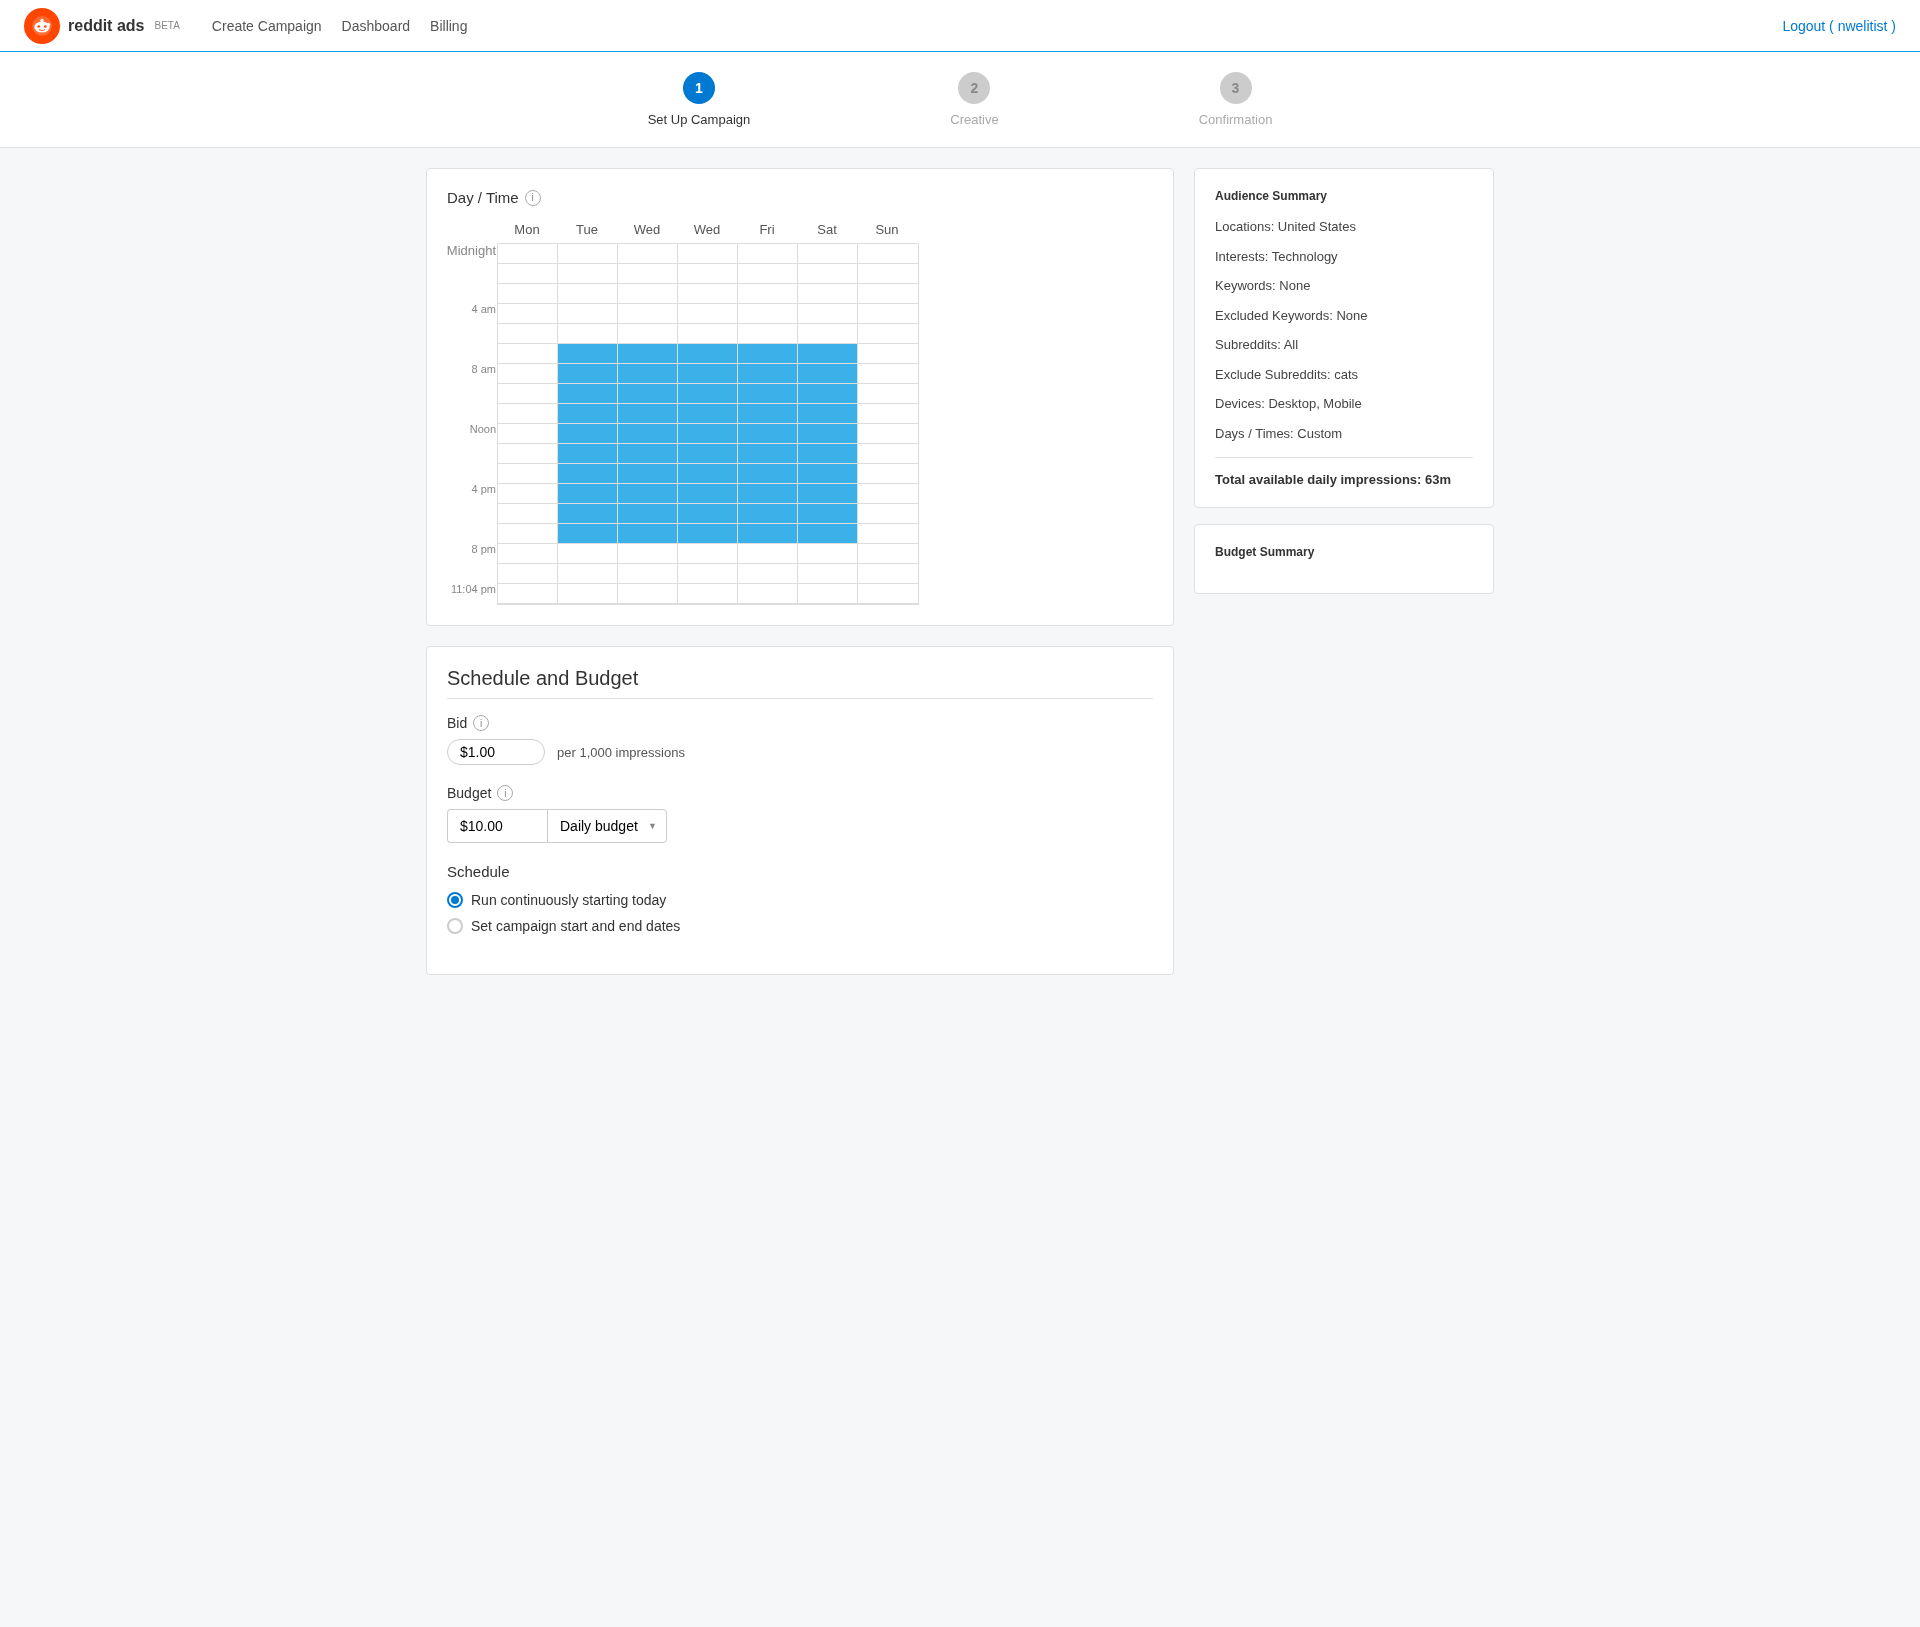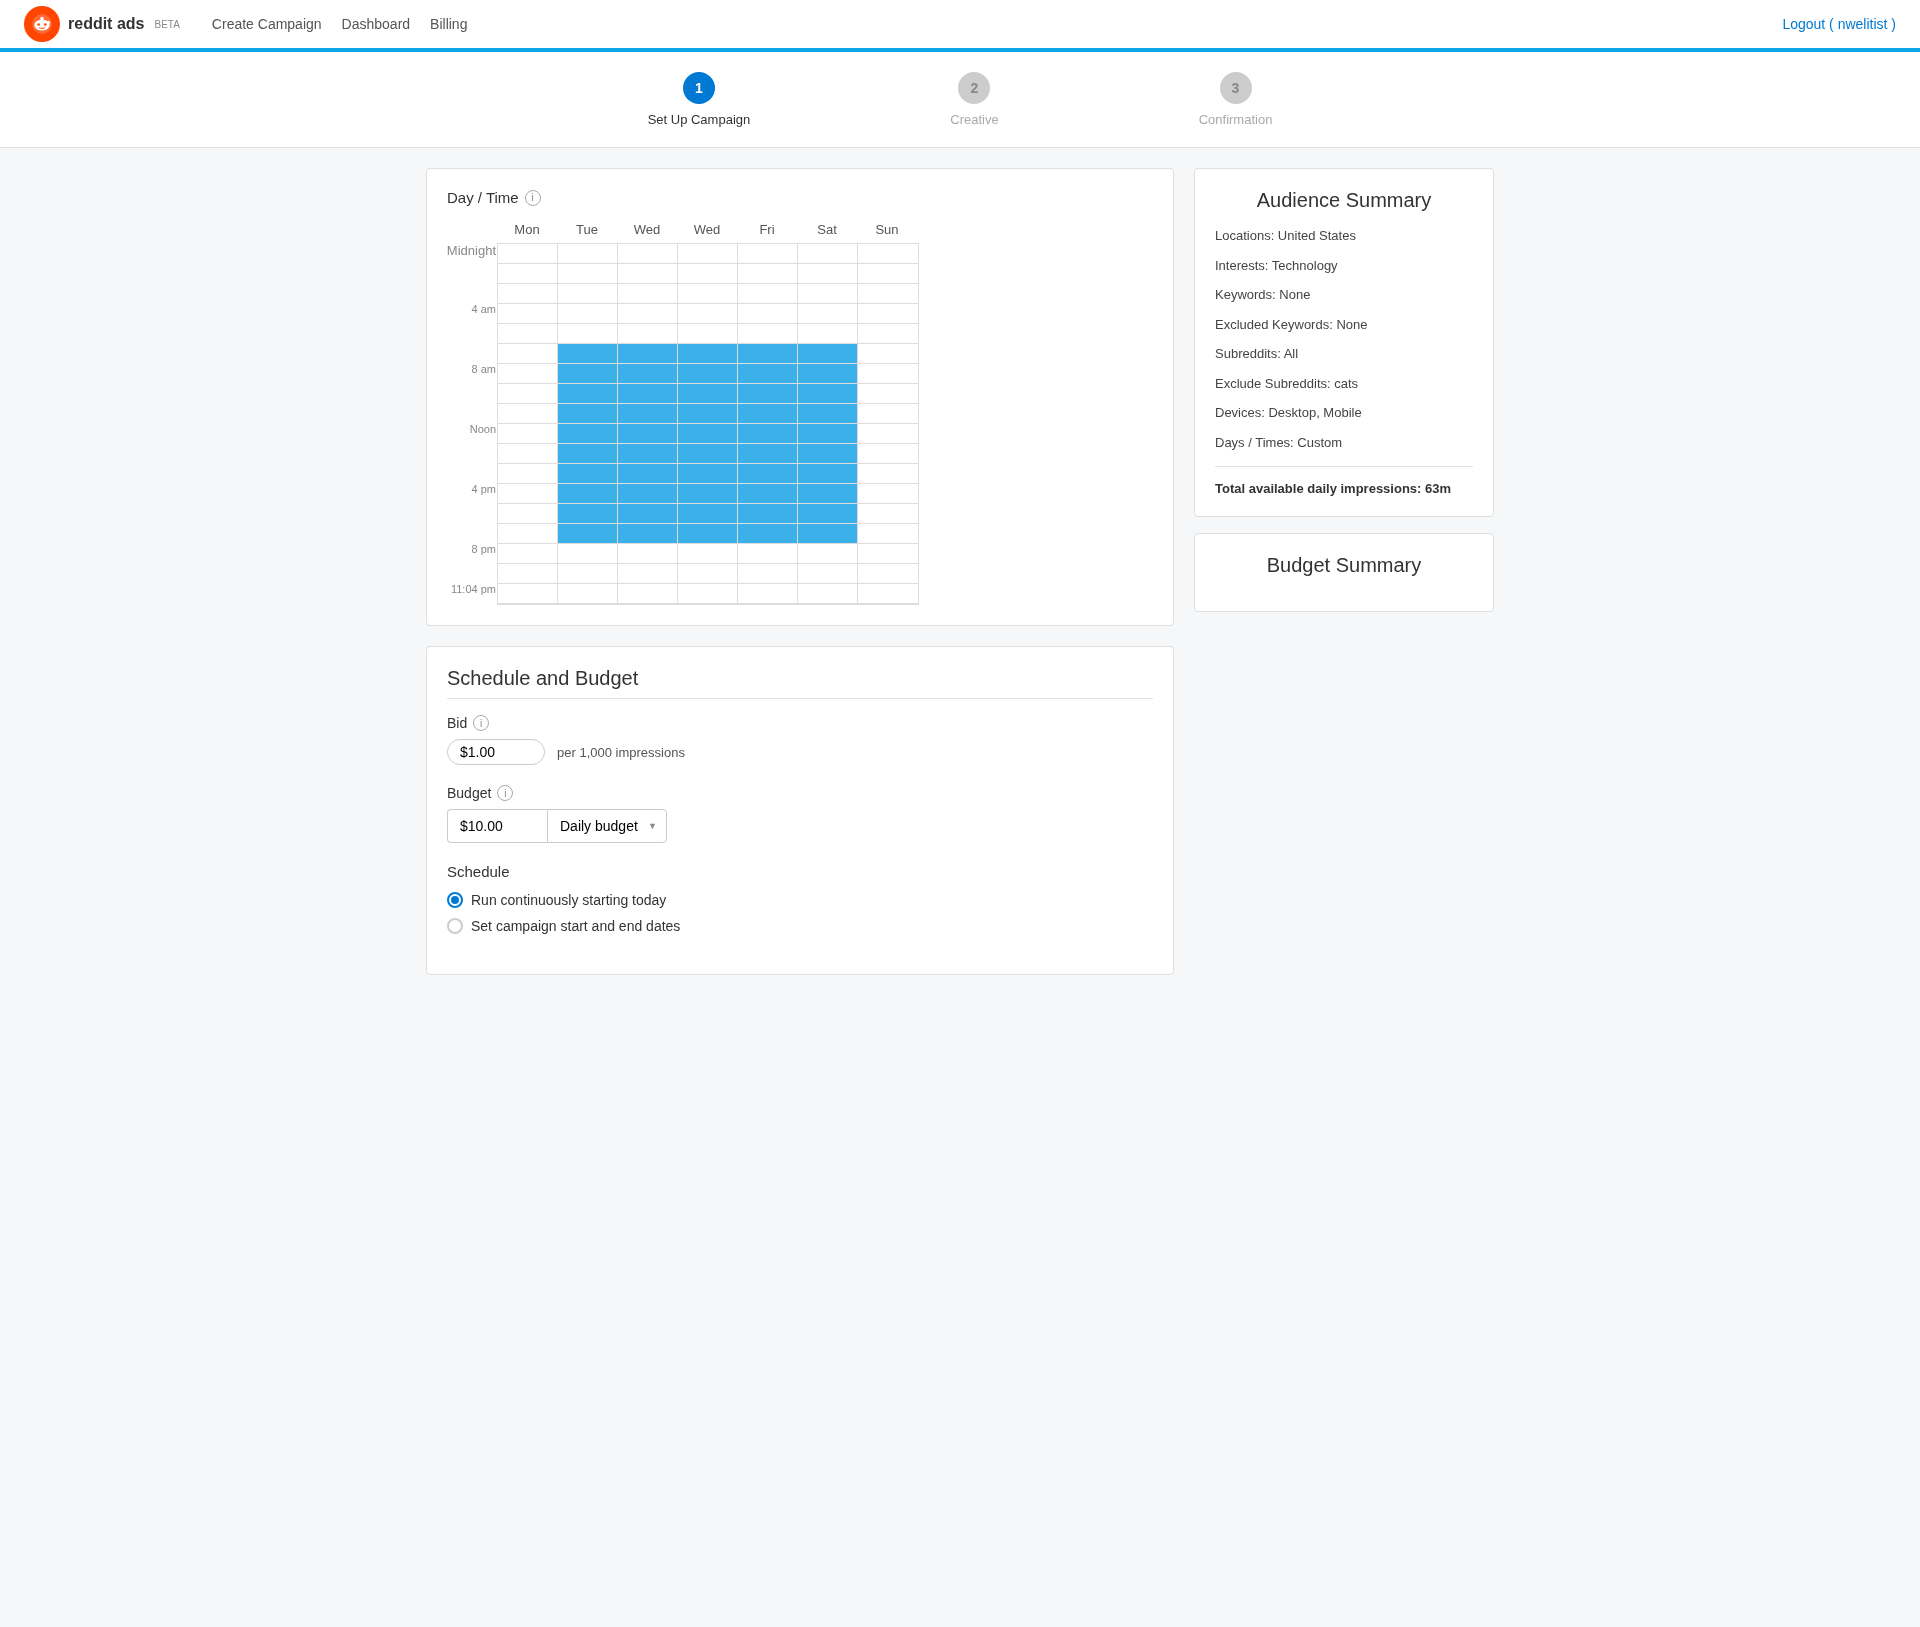--- a/index.html
+++ b/index.html
@@ -1,19 +1,19 @@
 <!DOCTYPE html>
 <html><head>
   <meta charset="utf-8">
   <style>
     * { box-sizing: border-box; margin: 0; padding: 0; }
     body { font-family: -apple-system, BlinkMacSystemFont, 'Segoe UI', Arial, sans-serif; background: #f6f7f8; color: #333; font-size: 14px; }
 
     
-    .nav { background: #fff; border-bottom: 4px solid #0ea5e9; padding: 0 24px; display: flex; align-items: center; height: 52px; }
+    .nav { background: #fff; border-bottom: 1px solid #0ea5e9; padding: 0 24px; display: flex; align-items: center; height: 52px; }
     .nav-logo { display: flex; align-items: center; gap: 8px; margin-right: 32px; }
     .nav-logo-circle { width: 36px; height: 36px; background: #ff4500; border-radius: 50%; display: flex; align-items: center; justify-content: center; }
     .nav-logo-circle svg { width: 22px; height: 22px; fill: white; }
     .nav-links { display: flex; gap: 20px; }
     .nav-link { color: #555; text-decoration: none; font-size: 14px; cursor: pointer; }
     .nav-logout { margin-left: auto; color: #0079d3; cursor: pointer; font-size: 14px; }
 
     
     .stepper { background: #fff; border-bottom: 1px solid #e0e0e0; padding: 20px 0; display: flex; justify-content: center; gap: 200px; }
     .step { display: flex; flex-direction: column; align-items: center; gap: 8px; }
@@ -67,21 +67,21 @@
     .select-wrap::after { content: '▼'; font-size: 9px; color: #888; position: absolute; right: 10px; top: 50%; transform: translateY(-50%); pointer-events: none; }
 
     .schedule-label { font-size: 15px; font-weight: 500; margin-bottom: 12px; }
     .radio-option { display: flex; align-items: flex-end; gap: 8px; margin-bottom: 10px; font-size: 14px; cursor: pointer; }
     .radio-btn { width: 16px; height: 16px; border-radius: 50%; border: 2px solid #ccc; display: inline-flex; align-items: center; justify-content: center; flex-shrink: 0; }
     .radio-btn.checked { border-color: #0079d3; }
     .radio-btn.checked::after { content: ''; width: 8px; height: 8px; border-radius: 50%; background: #0079d3; }
 
     
     .summary-box { background: #fff; border: 1px solid #e0e0e0; border-radius: 4px; padding: 20px; margin-bottom: 16px; }
-    .summary-title { font-size: 20px; font-weight: 400; margin-bottom: 14px; text-align: center; }
+    .summary-title { font-size: 12px; font-weight: 700; margin-bottom: 14px; }
     .summary-item { margin-bottom: 10px; font-size: 13px; color: #444; line-height: 1.5; }
     .summary-divider { border: none; border-top: 1px solid #e0e0e0; margin: 14px 0; }
     .summary-impressions { font-size: 13px; font-weight: 700; color: #333; }
   </style>
 </head>
 <body>
 
 <nav class="nav">
   <div class="nav-logo">
     <div class="nav-logo-circle">

